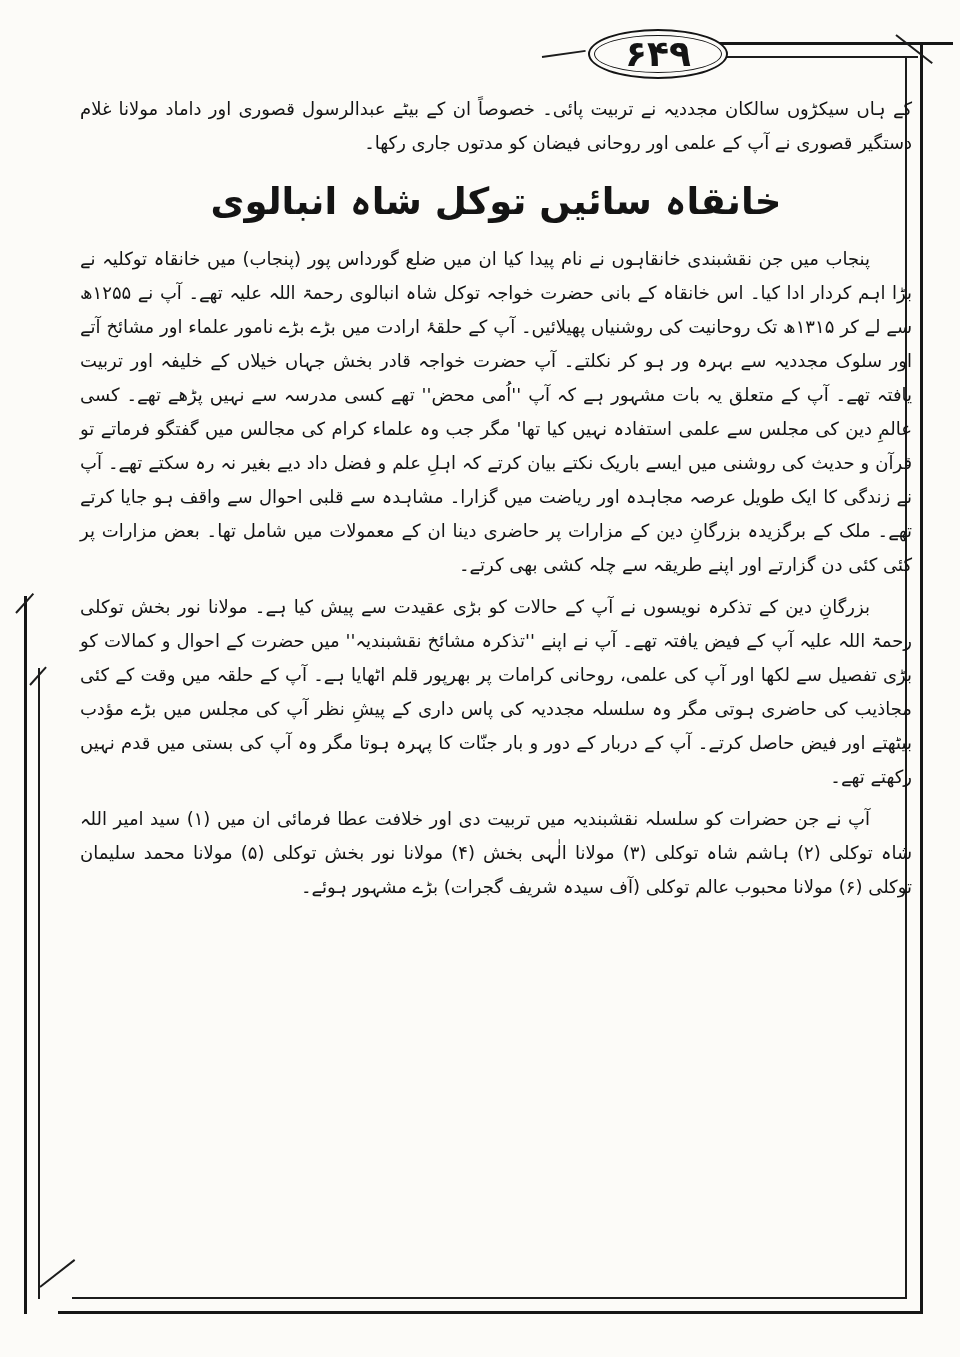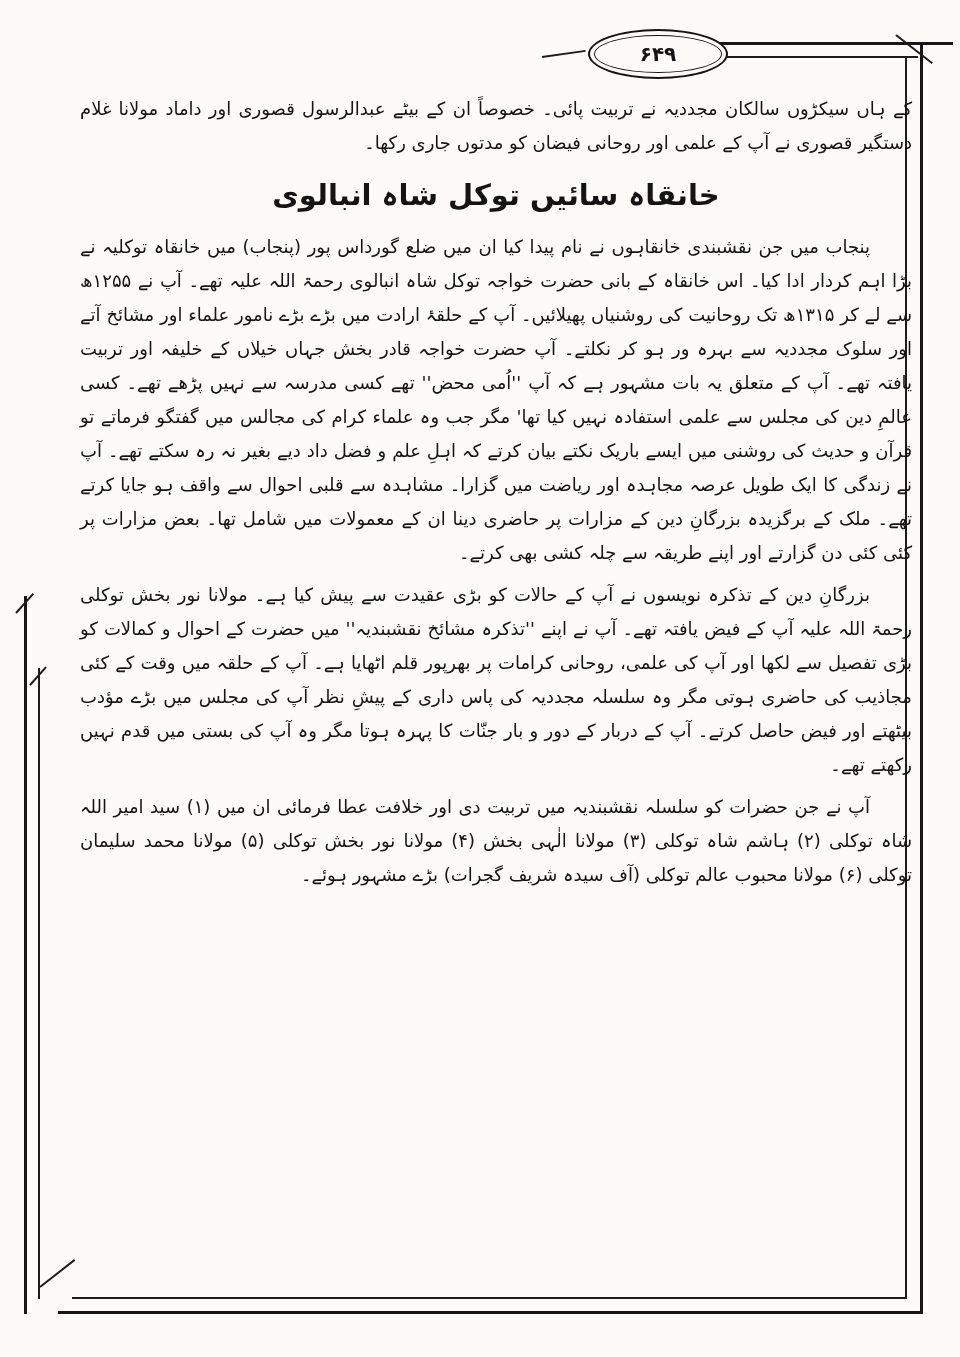--- a/index.html
+++ b/index.html
@@ -44,21 +44,21 @@
     flex: 1;
     box-sizing: border-box;
     border: 1.8px solid #141414;
     border-radius: 50%;
     display: flex;
     align-items: center;
     justify-content: center;
   }
   .pagenum {
     font-weight: bold;
-    font-size: 20px;
+    font-size: 36px;
     line-height: 1;
     letter-spacing: 2px;
     direction: rtl;
   }
 
   
   .text-block {
     position: absolute;
     top: 92px;
     right: 48px;
@@ -71,21 +71,21 @@
   }
   .para {
     margin: 0 0 8px 0;
   }
   .para.indent {
     text-indent: 42px;
   }
   .heading {
     margin: 14px 0 12px 0;
     text-align: center;
-    font-size: 29px;
+    font-size: 37px;
     line-height: 1.5;
     font-weight: bold;
   }
 </style>
 </head>
 <body>
 
 <div class="page">
 
   <div class="hline thick" style="left:715px; top:42px; width:238px; height:3px;"></div>

